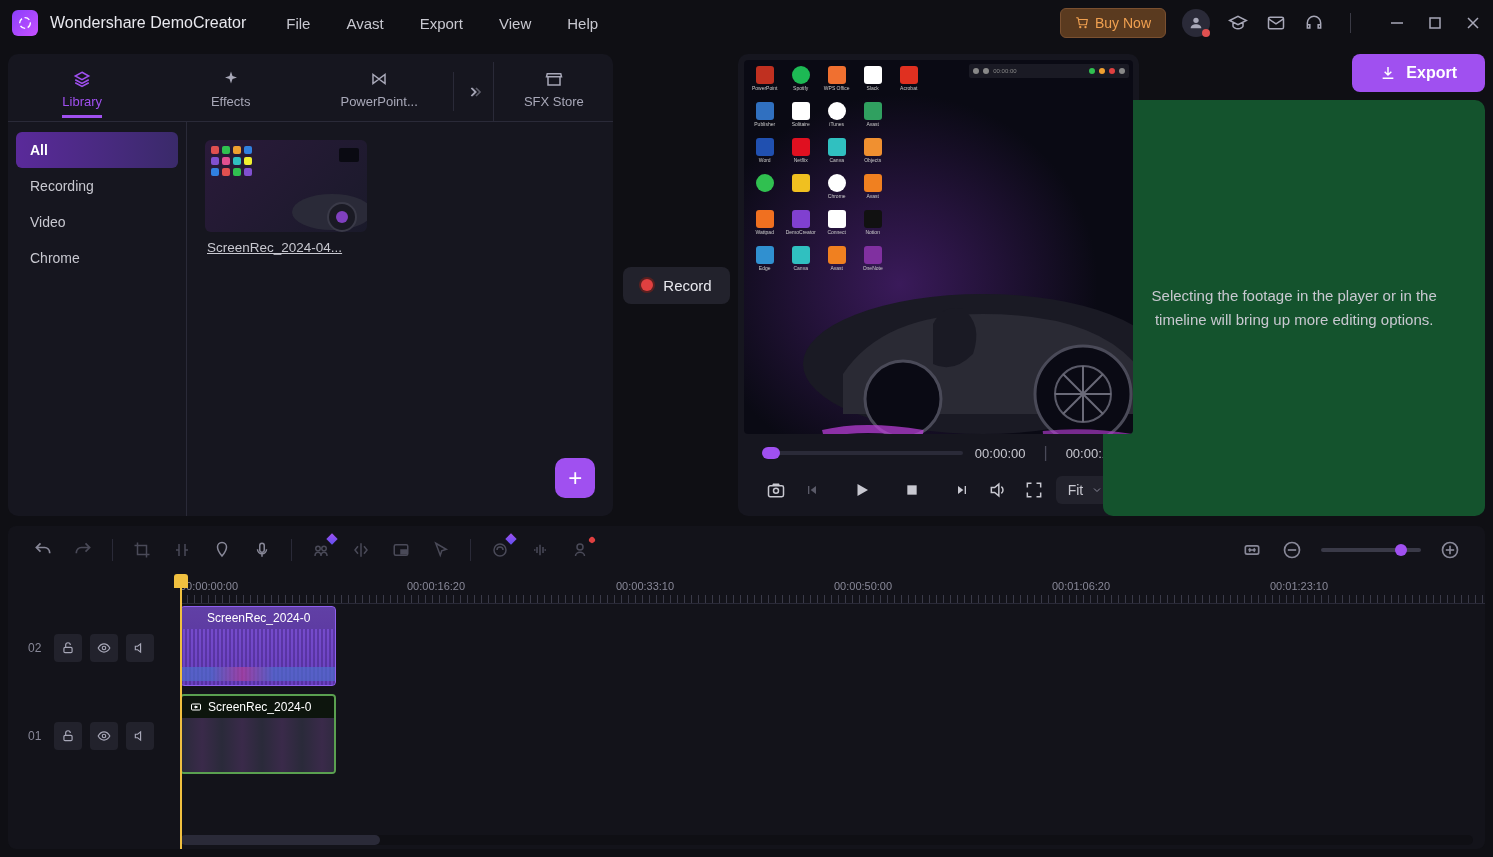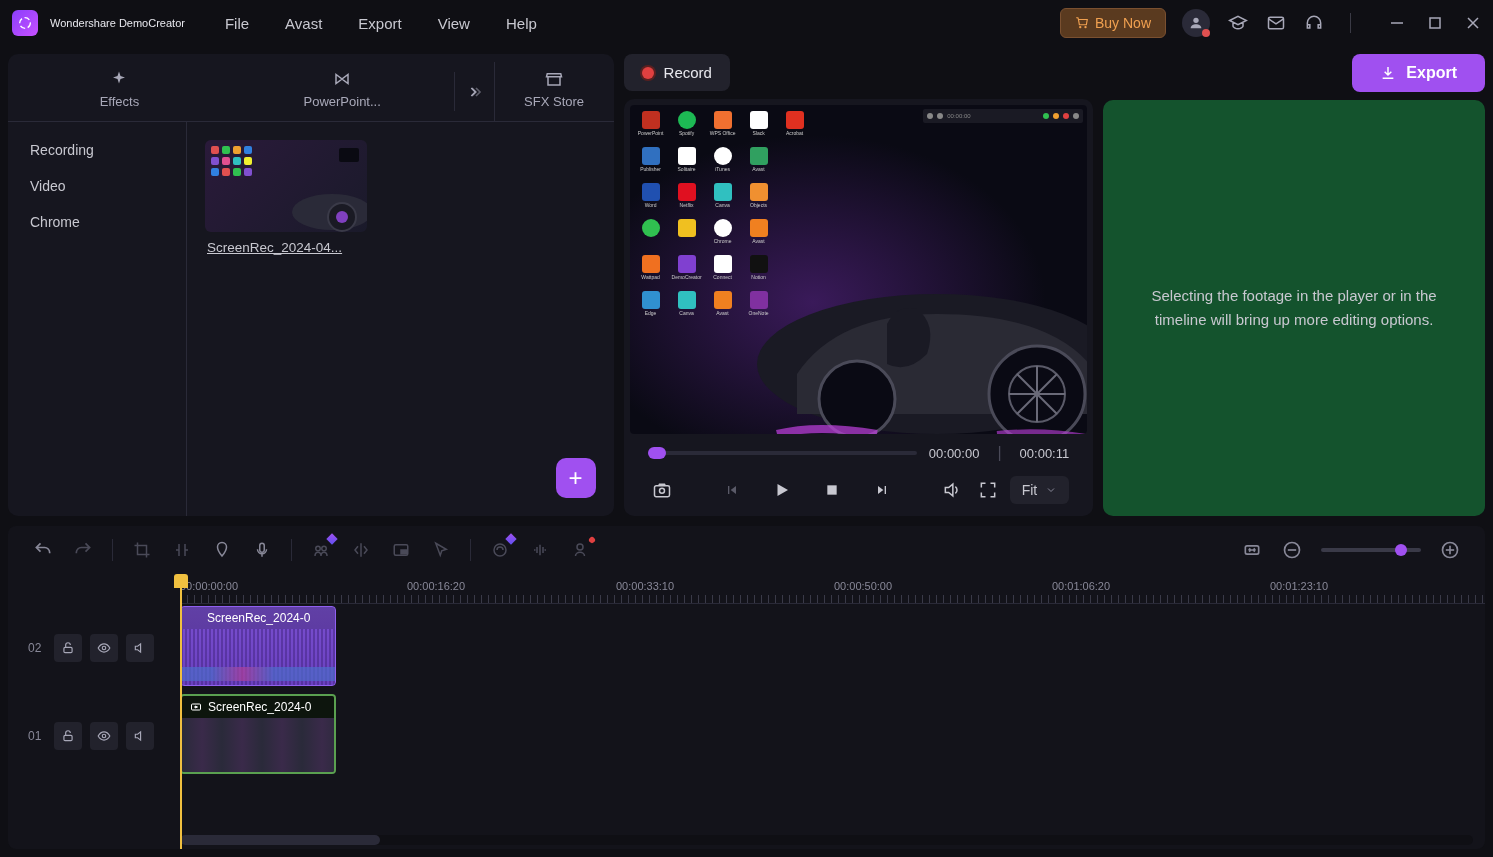--- a/index.html
+++ b/index.html
@@ -2,21 +2,21 @@
 <html><head>
 <meta charset="utf-8">
 <style>
 * { margin: 0; padding: 0; box-sizing: border-box; font-family: -apple-system, BlinkMacSystemFont, "Segoe UI", sans-serif; }
 body { background: #0f0f14; color: #c8c8d0; width: 1493px; height: 857px; overflow: hidden; display: flex; flex-direction: column; }
 
 
 .titlebar { height: 46px; display: flex; align-items: center; padding: 0 12px; background: #0f0f14; }
 .app-logo { width: 26px; height: 26px; border-radius: 6px; background: linear-gradient(135deg, #8a3ffc, #c850ff); display: flex; align-items: center; justify-content: center; margin-right: 12px; }
 .app-logo svg { width: 16px; height: 16px; }
-.app-title { font-size: 11px; color: #e8e8ee; font-weight: 400; margin-right: 40px; }
+.app-title { font-size: 16px; color: #e8e8ee; font-weight: 400; margin-right: 40px; }
 .menubar { display: flex; gap: 36px; }
 .menubar-item { font-size: 15px; color: #c8c8d0; cursor: pointer; }
 .titlebar-spacer { flex: 1; }
 .buy-now { background: #5a3a1f; border: 1px solid #7a5030; color: #f0a050; padding: 6px 14px; border-radius: 6px; font-size: 14px; display: flex; align-items: center; gap: 6px; cursor: pointer; margin-right: 16px; }
 .title-icons { display: flex; gap: 18px; align-items: center; }
 .title-icon { width: 20px; height: 20px; color: #a8a8b8; cursor: pointer; display:flex; align-items:center; justify-content:center; }
 .avatar-icon { width: 28px; height: 28px; border-radius: 50%; background: #2a2a38; display: flex; align-items: center; justify-content: center; position: relative; }
 .avatar-icon::after { content:""; position:absolute; bottom:0; right:0; width:8px; height:8px; background:#e05050; border-radius:50%; }
 .title-divider { width: 1px; height: 20px; background: #3a3a45; margin: 0 8px; }
 .window-controls { display: flex; gap: 22px; margin-left: 12px; }
@@ -42,21 +42,21 @@
 .media-thumb { width: 162px; text-decoration: underline; }
 .media-thumb-img { width: 162px; height: 92px; border-radius: 6px; background: linear-gradient(135deg, #2a1a3a, #1a1a2a); position:relative; overflow:hidden; }
 .media-thumb-img::before { content:""; position:absolute; right:8px; top:8px; width:20px; height:14px; background:#0a0a12; border-radius:2px; display:flex; }
 .thumb-desktop { position:absolute; top:6px; left:6px; display:grid; grid-template-columns: repeat(4, 8px); gap:3px; }
 .thumb-desktop span { width:8px; height:8px; border-radius:2px; }
 .thumb-car { position:absolute; bottom:0; right:0; width:120px; height:60px; }
 .media-thumb-label { font-size: 13.5px; color: #c8c8d0; margin-top: 8px; padding: 0 2px; white-space: nowrap; overflow:hidden; text-overflow: ellipsis; }
 .add-btn { position: absolute; right: 18px; bottom: 18px; width: 40px; height: 40px; border-radius: 10px; background: #a050f0; color: #fff; display: flex; align-items: center; justify-content: center; font-size: 24px; cursor: pointer; }
 
 
-.preview-panel { width: 470px; display: flex; flex-direction: column; gap: 8px; }
+.preview-panel { width: 470px; display: flex; flex-direction: row; gap: 8px; }
 .record-row { display: flex; align-items: center; gap: 12px; }
 .record-btn { background: #22222c; padding: 10px 18px; border-radius: 8px; display: flex; align-items: center; gap: 10px; color: #e8e8ee; font-size: 15px; cursor: pointer; }
 .rec-dot { width: 12px; height: 12px; border-radius: 50%; background: #e04040; box-shadow: 0 0 0 2px #5a2020; }
 .export-top-btn { margin-left: auto; background: #a050f0; color: #fff; padding: 10px 28px; border-radius: 8px; font-size: 16px; font-weight: 600; display: flex; align-items: center; gap: 10px; cursor: pointer; }
 .preview-box { flex: 1; background: #16161f; border-radius: 10px; display: flex; flex-direction: column; padding: 6px; }
 .preview-video { flex: 1; background: radial-gradient(ellipse at 40% 60%, #3a1a5a 0%, #0a0a14 60%); border-radius: 4px; position:relative; overflow:hidden; }
 .pv-topbar { position:absolute; top:4px; right:4px; height:14px; width:160px; background:#1a1a24; border-radius:2px; display:flex; align-items:center; padding:0 4px; gap:4px; }
 .pv-topbar span { width:6px; height:6px; border-radius:50%; }
 .pv-icons { position:absolute; top:6px; left:6px; display:grid; grid-template-columns: repeat(5, 30px); grid-auto-rows:30px; gap:6px 6px; }
 .pv-icon { display:flex; flex-direction:column; align-items:center; gap:1px; }
@@ -186,20 +186,28 @@
           </svg>
         </div>
     </div>
   </div>
 </div>
 
 <div class="upper upper-wrap">
 
   <div class="left-panel">
     <div class="lib-tabs">
+      <div class="lib-tab active">
+        <span class="lib-tab-icon">
+            <svg width="18" height="18" viewBox="0 0 24 24" fill="#a050f0">
+              <path d="M12 3l9 5-9 5-9-5z M3 13l9 5 9-5 M3 17l9 5 9-5" fill="none" stroke="#a050f0" stroke-width="2"></path>
+            </svg>
+          </span>
+        <span class="lib-tab-label">Library</span>
+      </div>
       <div class="lib-tab">
         <span class="lib-tab-icon">
             <svg width="18" height="18" viewBox="0 0 24 24" fill="#a8a8b8">
               <path d="M12 2l2 6 6 2-6 2-2 6-2-6-6-2 6-2z"></path>
             </svg>
           </span>
         <span>Effects</span>
       </div>
       <div class="lib-tab">
         <span class="lib-tab-icon">
@@ -219,20 +227,21 @@
         <span class="lib-tab-icon">
             <svg width="18" height="18" viewBox="0 0 24 24" fill="none" stroke="#a8a8b8" stroke-width="2">
               <path d="M4 9h16v11H4z M3 5h18l1 4H2z"></path>
             </svg>
           </span>
         <span>SFX Store</span>
       </div>
     </div>
     <div class="lib-body">
       <div class="lib-sidebar">
+        <div class="lib-side-item active">All</div>
         <div class="lib-side-item">Recording</div>
         <div class="lib-side-item">Video</div>
         <div class="lib-side-item">Chrome</div>
       </div>
       <div class="lib-content">
         <div class="media-thumb">
           <div class="media-thumb-img">
             <div class="thumb-desktop">
               <span style="background:#e05050"></span>
                 <span style="background:#30c050"></span>

